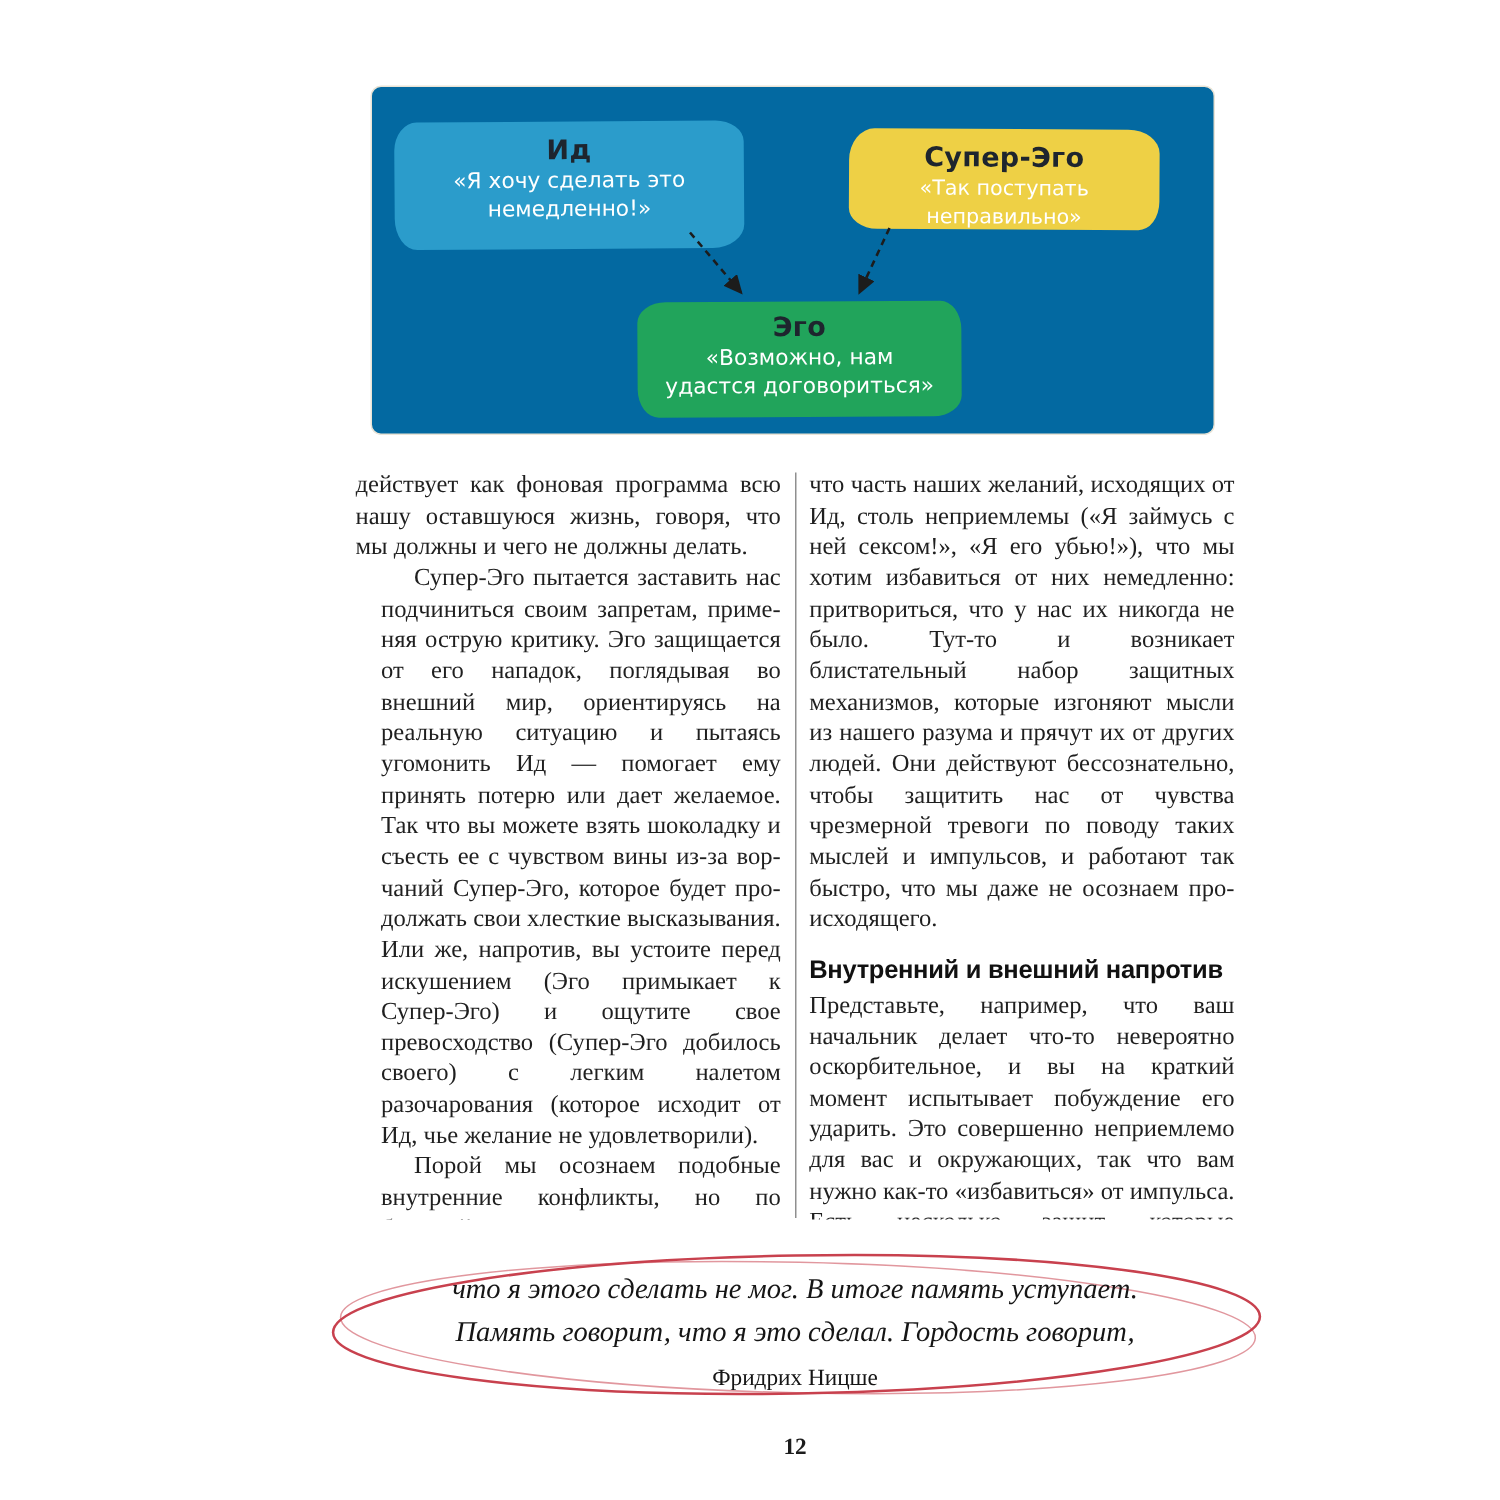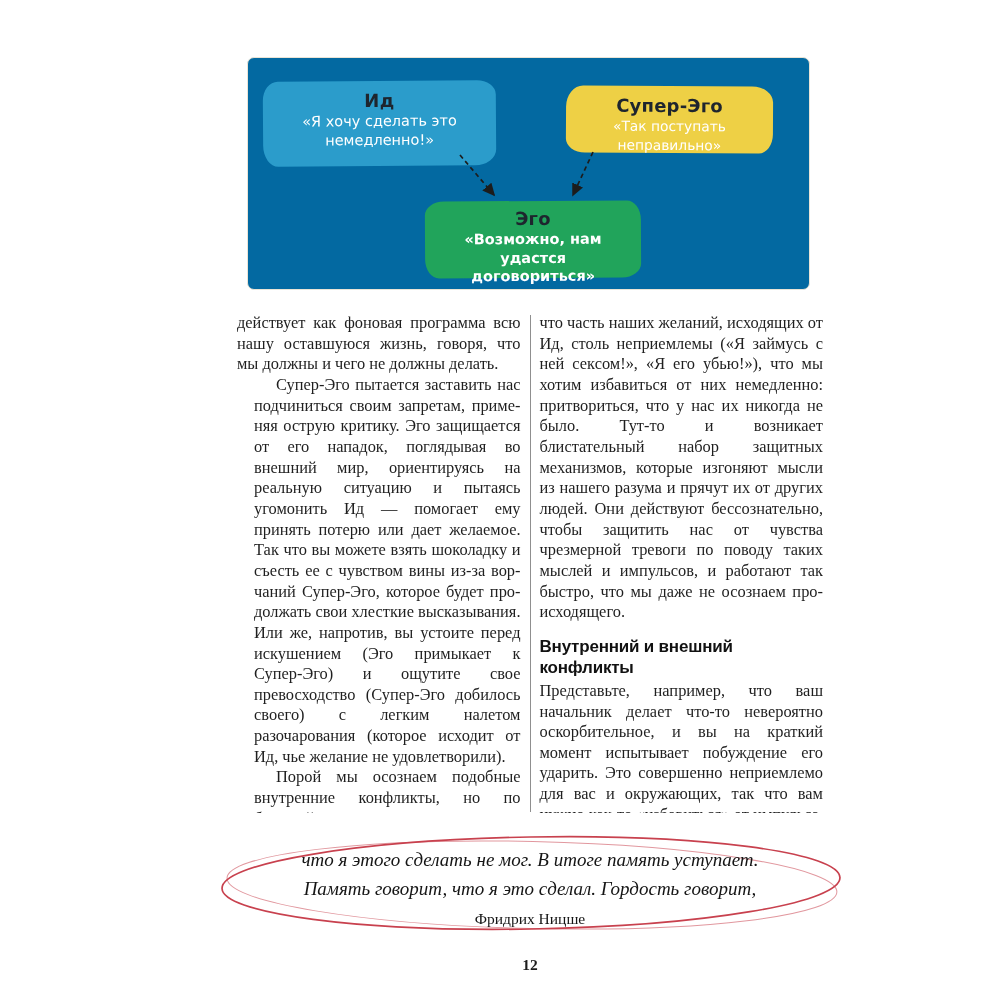--- a/index.html
+++ b/index.html
@@ -47,21 +47,21 @@
     left: 318px; top: 28px; width: 207px; height: 67px; padding-top: 9px;
     border-radius: 17px 21px 14px 19px / 21px 16px 19px 14px;
     transform: rotate(0.3deg);
   }
   .dbox-superego .box-quote { width: 203px; font-size: 13.8px; }
   .dbox-ego {
     left: 177px; top: 143px; width: 216px; height: 77px; padding-top: 7px;
     border-radius: 19px 14px 19px 14px / 14px 19px 14px 19px;
     transform: rotate(-0.3deg);
   }
-  .dbox-ego .box-quote { width: 190px; font-weight: bold; }
+  .dbox-ego .box-quote { width: 190px; }
   .arrows { position: absolute; left: 0; top: 0; pointer-events: none; }
   .arrows line { stroke-width: 1.7; fill: none; }
 
   
   .body-columns {
     position: absolute; left: 237px; top: 313px; width: 586px; height: 500px;
     display: flex; overflow: hidden;
   }
   .col { width: 284px; }
   .col-divider { width: 1px; background: #8f8f8f; height: 497px; margin: 2px 9px 0 9px; }
@@ -131,21 +131,21 @@
 
   <div class="body-columns">
     <div class="col">
       <p class="para">действует как фоновая программа всю нашу оставшуюся жизнь, говоря, что мы должны и чего не должны делать.</p>
       <p class="para indent">Супер-Эго пытается заставить нас подчиниться своим запретам, приме­няя острую критику. Эго защищается от его нападок, поглядывая во внешний мир, ориентируясь на реальную ситуа­цию и пытаясь угомонить Ид — помо­гает ему принять потерю или дает желае­мое. Так что вы можете взять шоколадку и съесть ее с чувством вины из-за вор­чаний Супер-Эго, которое будет про­должать свои хлесткие высказывания. Или же, напротив, вы устоите перед ис­кушением (Эго примыкает к Супер-Эго) и ощутите свое превосходство (Су­пер-Эго добилось своего) с легким на­летом разочарования (которое исходит от Ид, чье желание не удовлетворили).</p>
       <p class="para indent">Порой мы осознаем подобные вну­тренние конфликты, но по большей ча­сти этого не происходит: это и есть бес­сознательное мышление. Фрейд говорил,</p>
     </div>
     <div class="col-divider"></div>
     <div class="col">
       <p class="para">что часть наших желаний, исходящих от Ид, столь неприемлемы («Я займусь с ней сексом!», «Я его убью!»), что мы хо­тим избавиться от них немедленно: при­твориться, что у нас их никогда не было. Тут-то и возникает блистательный набор защитных механизмов, которые изго­няют мысли из нашего разума и прячут их от других людей. Они действуют бес­сознательно, чтобы защитить нас от чув­ства чрезмерной тревоги по поводу та­ких мыслей и импульсов, и работают так быстро, что мы даже не осознаем про­исходящего.</p>
-      <h3 class="subheading">Внутренний и внешний конфликты</h3>
+      <h3 class="subheading">Внутренний и внешний напротив</h3>
       <p class="para">Представьте, например, что ваш начальник делает что-то невероятно оскорбительное, и вы на краткий момент испытывает по­буждение его ударить. Это совершенно неприемлемо для вас и окружающих, так что вам нужно как-то «избавиться» от импульса. Есть несколько защит, кото­рые способны в этом помочь. Вы можете</p>
     </div>
   </div>
 
   <svg class="quote-ellipse" width="642" height="106" viewBox="0 0 642 106">
     <ellipse cx="321" cy="52" rx="309" ry="46" stroke-width="1.7" transform="rotate(-1 321 52)" style="stroke: rgb(200, 65, 78);"></ellipse>
     <ellipse cx="322" cy="54" rx="305" ry="43.5" stroke-width="1" opacity="0.55" transform="rotate(1.3 321 52)" style="stroke: rgb(200, 65, 78);"></ellipse>
   </svg>
   <div class="quote-block">
     <div class="quote-line">что я этого сделать не мог. В итоге память уступает.</div>

